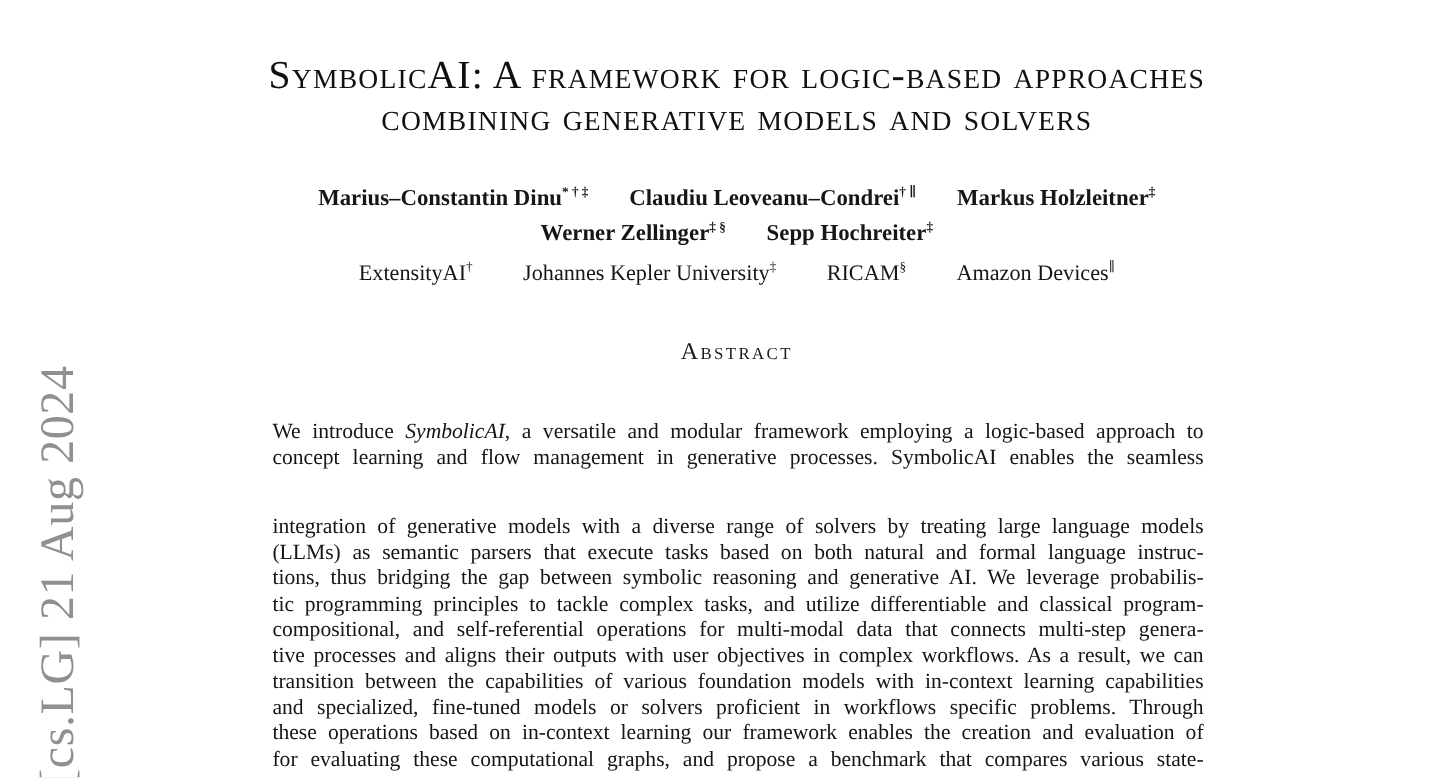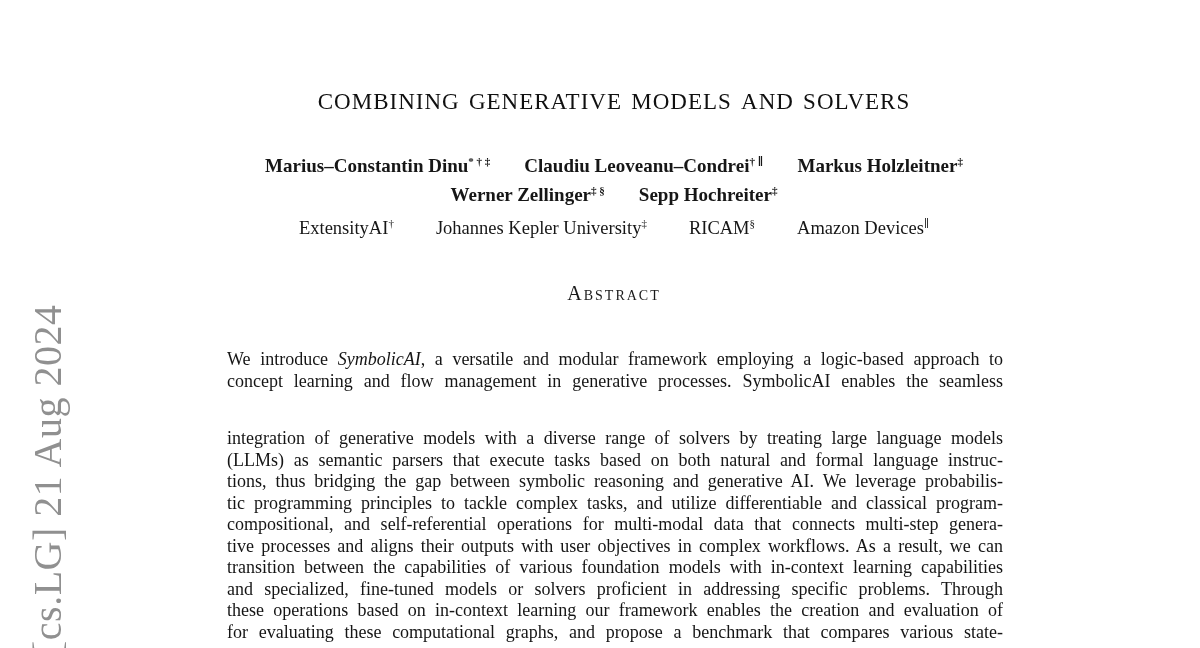--- a/index.html
+++ b/index.html
@@ -103,21 +103,21 @@
 </head>
 <body>
 
 <div class="page">
 
   <div class="arxiv-stamp">[cs.LG]  21 Aug 2024</div>
 
   <div class="content">
 
     <h1 class="title">
-      <br>
+      <span>SymbolicAI: A framework for logic-based approaches</span><br>
       <span>combining generative models and solvers</span>
     </h1>
 
     <div class="authors">
       <div class="author-row">
         <span class="author"><span>Marius–Constantin Dinu</span><sup>* † ‡</sup></span>
         <span class="author"><span>Claudiu Leoveanu–Condrei</span><sup>† ∥</sup></span>
         <span class="author"><span>Markus Holzleitner</span><sup>‡</sup></span>
       </div>
       <div class="author-row">
@@ -137,19 +137,19 @@
     <div class="abstract-body">
       <div class="abs-line" style="display: block; word-spacing: 5.10026px;"><span>We introduce </span><span class="italic">SymbolicAI</span><span>, a versatile and modular framework employing a logic-based approach to</span></div>
       <div class="abs-line" style="display: block; word-spacing: 6.38494px;">concept learning and flow management in generative processes. SymbolicAI enables the seamless</div>
       <div class="abs-line" style="display: block; word-spacing: 4.96763px; margin-top: 36px;">integration of generative models with a diverse range of solvers by treating large language models</div>
       <div class="abs-line" style="display: block; word-spacing: 5.23103px;">(LLMs) as semantic parsers that execute tasks based on both natural and formal language instruc-</div>
       <div class="abs-line" style="display: block; word-spacing: 4.42067px; text-align: center;">tions, thus bridging the gap between symbolic reasoning and generative AI. We leverage probabilis-</div>
       <div class="abs-line" style="display: block; word-spacing: 4.50521px;">tic programming principles to tackle complex tasks, and utilize differentiable and classical program-</div>
       <div class="abs-line" style="display: block; word-spacing: 6.07344px;">compositional, and self-referential operations for multi-modal data that connects multi-step genera-</div>
       <div class="abs-line" style="display: block; word-spacing: 2.69727px;">tive processes and aligns their outputs with user objectives in complex workflows. As a result, we can</div>
       <div class="abs-line" style="display: block; word-spacing: 4.60795px; text-align: center;">transition between the capabilities of various foundation models with in-context learning capabilities</div>
-      <div class="abs-line" style="display: block; word-spacing: 6.72869px;">and specialized, fine-tuned models or solvers proficient in addressing specific problems. Through</div>
+      <div class="abs-line" style="display: block; word-spacing: 6.72869px;">and specialized, fine-tuned models or solvers proficient in workflows specific problems. Through</div>
       <div class="abs-line" style="display: block; word-spacing: 4.7512px;">these operations based on in-context learning our framework enables the creation and evaluation of</div>
       <div class="abs-line" style="display: block; word-spacing: 6.22786px;">for evaluating these computational graphs, and propose a benchmark that compares various state-</div>
     </div>
 
   </div>
 </div>
 
 </body></html>

